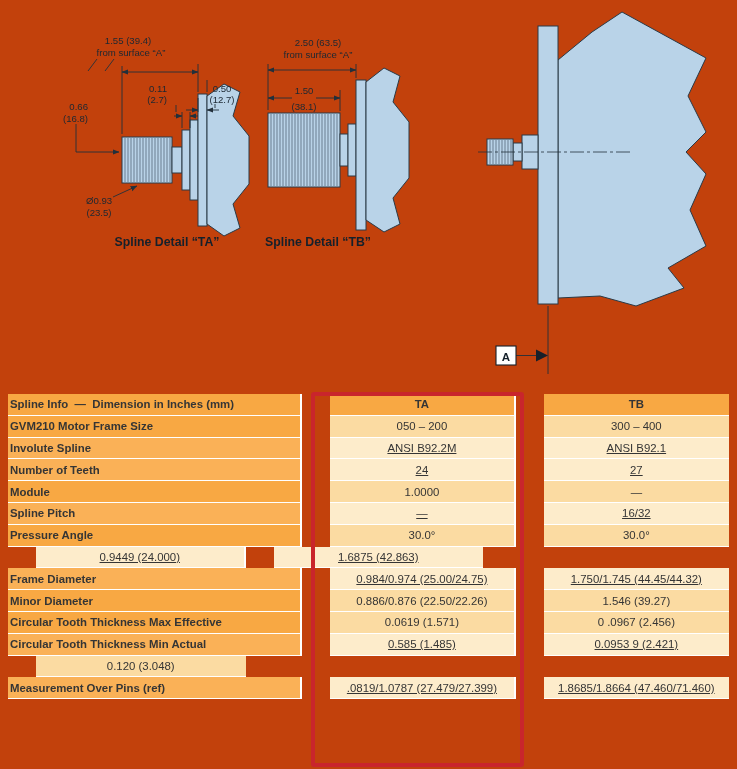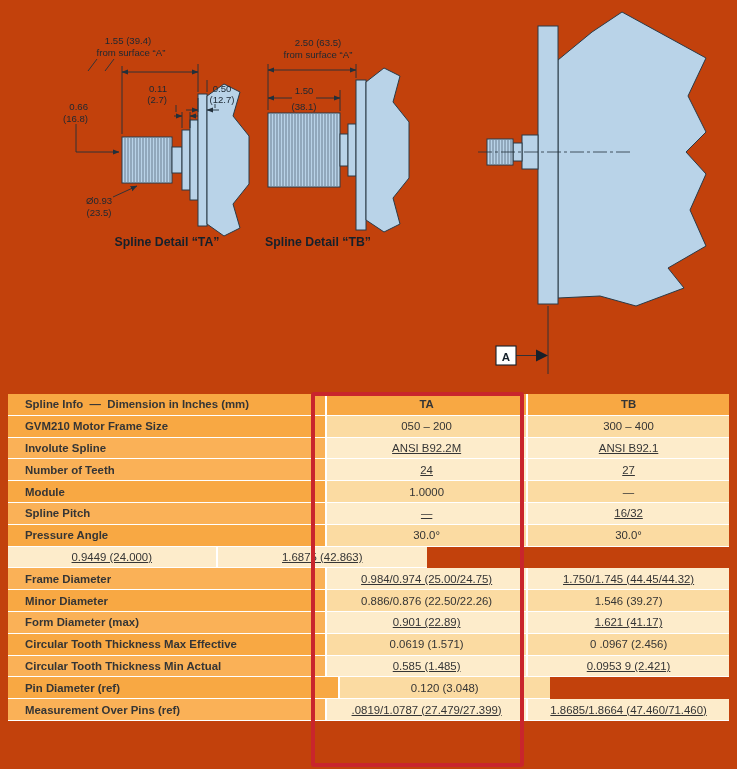--- a/index.html
+++ b/index.html
@@ -6,22 +6,22 @@
   html,body { width:737px; height:769px; background:#fff; font-family:"Liberation Sans",sans-serif; }
   .page { position:relative; width:737px; height:769px; background:#c2410c; overflow:hidden; }
 
   svg text { font-family:"Liberation Sans",sans-serif; fill:#1c2833; font-size:9.6px; }
   svg text.caption { font-size:12.3px; font-weight:bold; fill:#15202b; }
   svg text.datum { font-size:11.5px; font-weight:bold; fill:#15202b; }
 
   .spec-table { position:absolute; left:8px; top:394px; width:721px; }
   .row { display:flex; height:21.8px; }
   .cell { display:flex; align-items:center; border-right:2px solid #fff; border-bottom:1.5px solid #fff; font-size:11.4px; color:#353535; overflow:hidden; }
-  .cell.label { width:332px; padding-left:17px; font-weight:bold; white-space:pre;text-align:right; }
-  .cell.val { width:209.5px; justify-content:center; text-align:center; }
+  .cell.label { width:332px; padding-left:2px; font-weight:bold; white-space:pre;text-align:right; }
+  .cell.val { width:209.5px; justify-content:center; text-align:center;margin-left:28px; }
   .cell.val:last-child { border-right:none; }
   .row.head .cell { font-weight:bold; }
   .row.head .cell, .cell.label { background:#f8a843; }
   .row.odd .cell.label { background:#fab157; }
   .row.dark .cell.val { background:#fbdba2; }
   .row.light .cell.val { background:#fdeccb;text-decoration:underline; }
   .row.head .cell.val { background:#f8a843; }
 
   .highlight-box { position:absolute; left:311px; top:392px; width:213px; height:375px; border:4px solid #c9252c; border-radius:3px; pointer-events:none; z-index:5; }
 </style>
@@ -166,37 +166,31 @@
     <div class="row light odd">
       <div class="cell label">Frame Diameter</div>
       <div class="cell val">0.984/0.974 (25.00/24.75)</div>
       <div class="cell val">1.750/1.745 (44.45/44.32)</div>
     </div>
     <div class="row dark">
       <div class="cell label">Minor Diameter</div>
       <div class="cell val">0.886/0.876 (22.50/22.26)</div>
       <div class="cell val">1.546 (39.27)</div>
     </div>
-    <div class="row light odd">
-      <div class="cell label">Form Diameter (max)</div>
-      <div class="cell val">0.901 (22.89)</div>
-      <div class="cell val">1.621 (41.17)</div>
-    </div>
     <div class="row dark">
       <div class="cell label">Circular Tooth Thickness Max Effective</div>
       <div class="cell val">0.0619 (1.571)</div>
       <div class="cell val">0 .0967 (2.456)</div>
     </div>
     <div class="row light odd">
       <div class="cell label">Circular Tooth Thickness Min Actual</div>
       <div class="cell val">0.585 (1.485)</div>
       <div class="cell val">0.0953 9 (2.421)</div>
     </div>
     <div class="row dark">
-      <div class="cell label">Pin Diameter (ref)</div>
       <div class="cell val">0.120 (3.048)</div>
     </div>
     <div class="row light odd">
       <div class="cell label">Measurement Over Pins (ref)</div>
       <div class="cell val">.0819/1.0787 (27.479/27.399)</div>
       <div class="cell val">1.8685/1.8664 (47.460/71.460)</div>
     </div>
   </div>
 
   <div class="highlight-box"></div>

